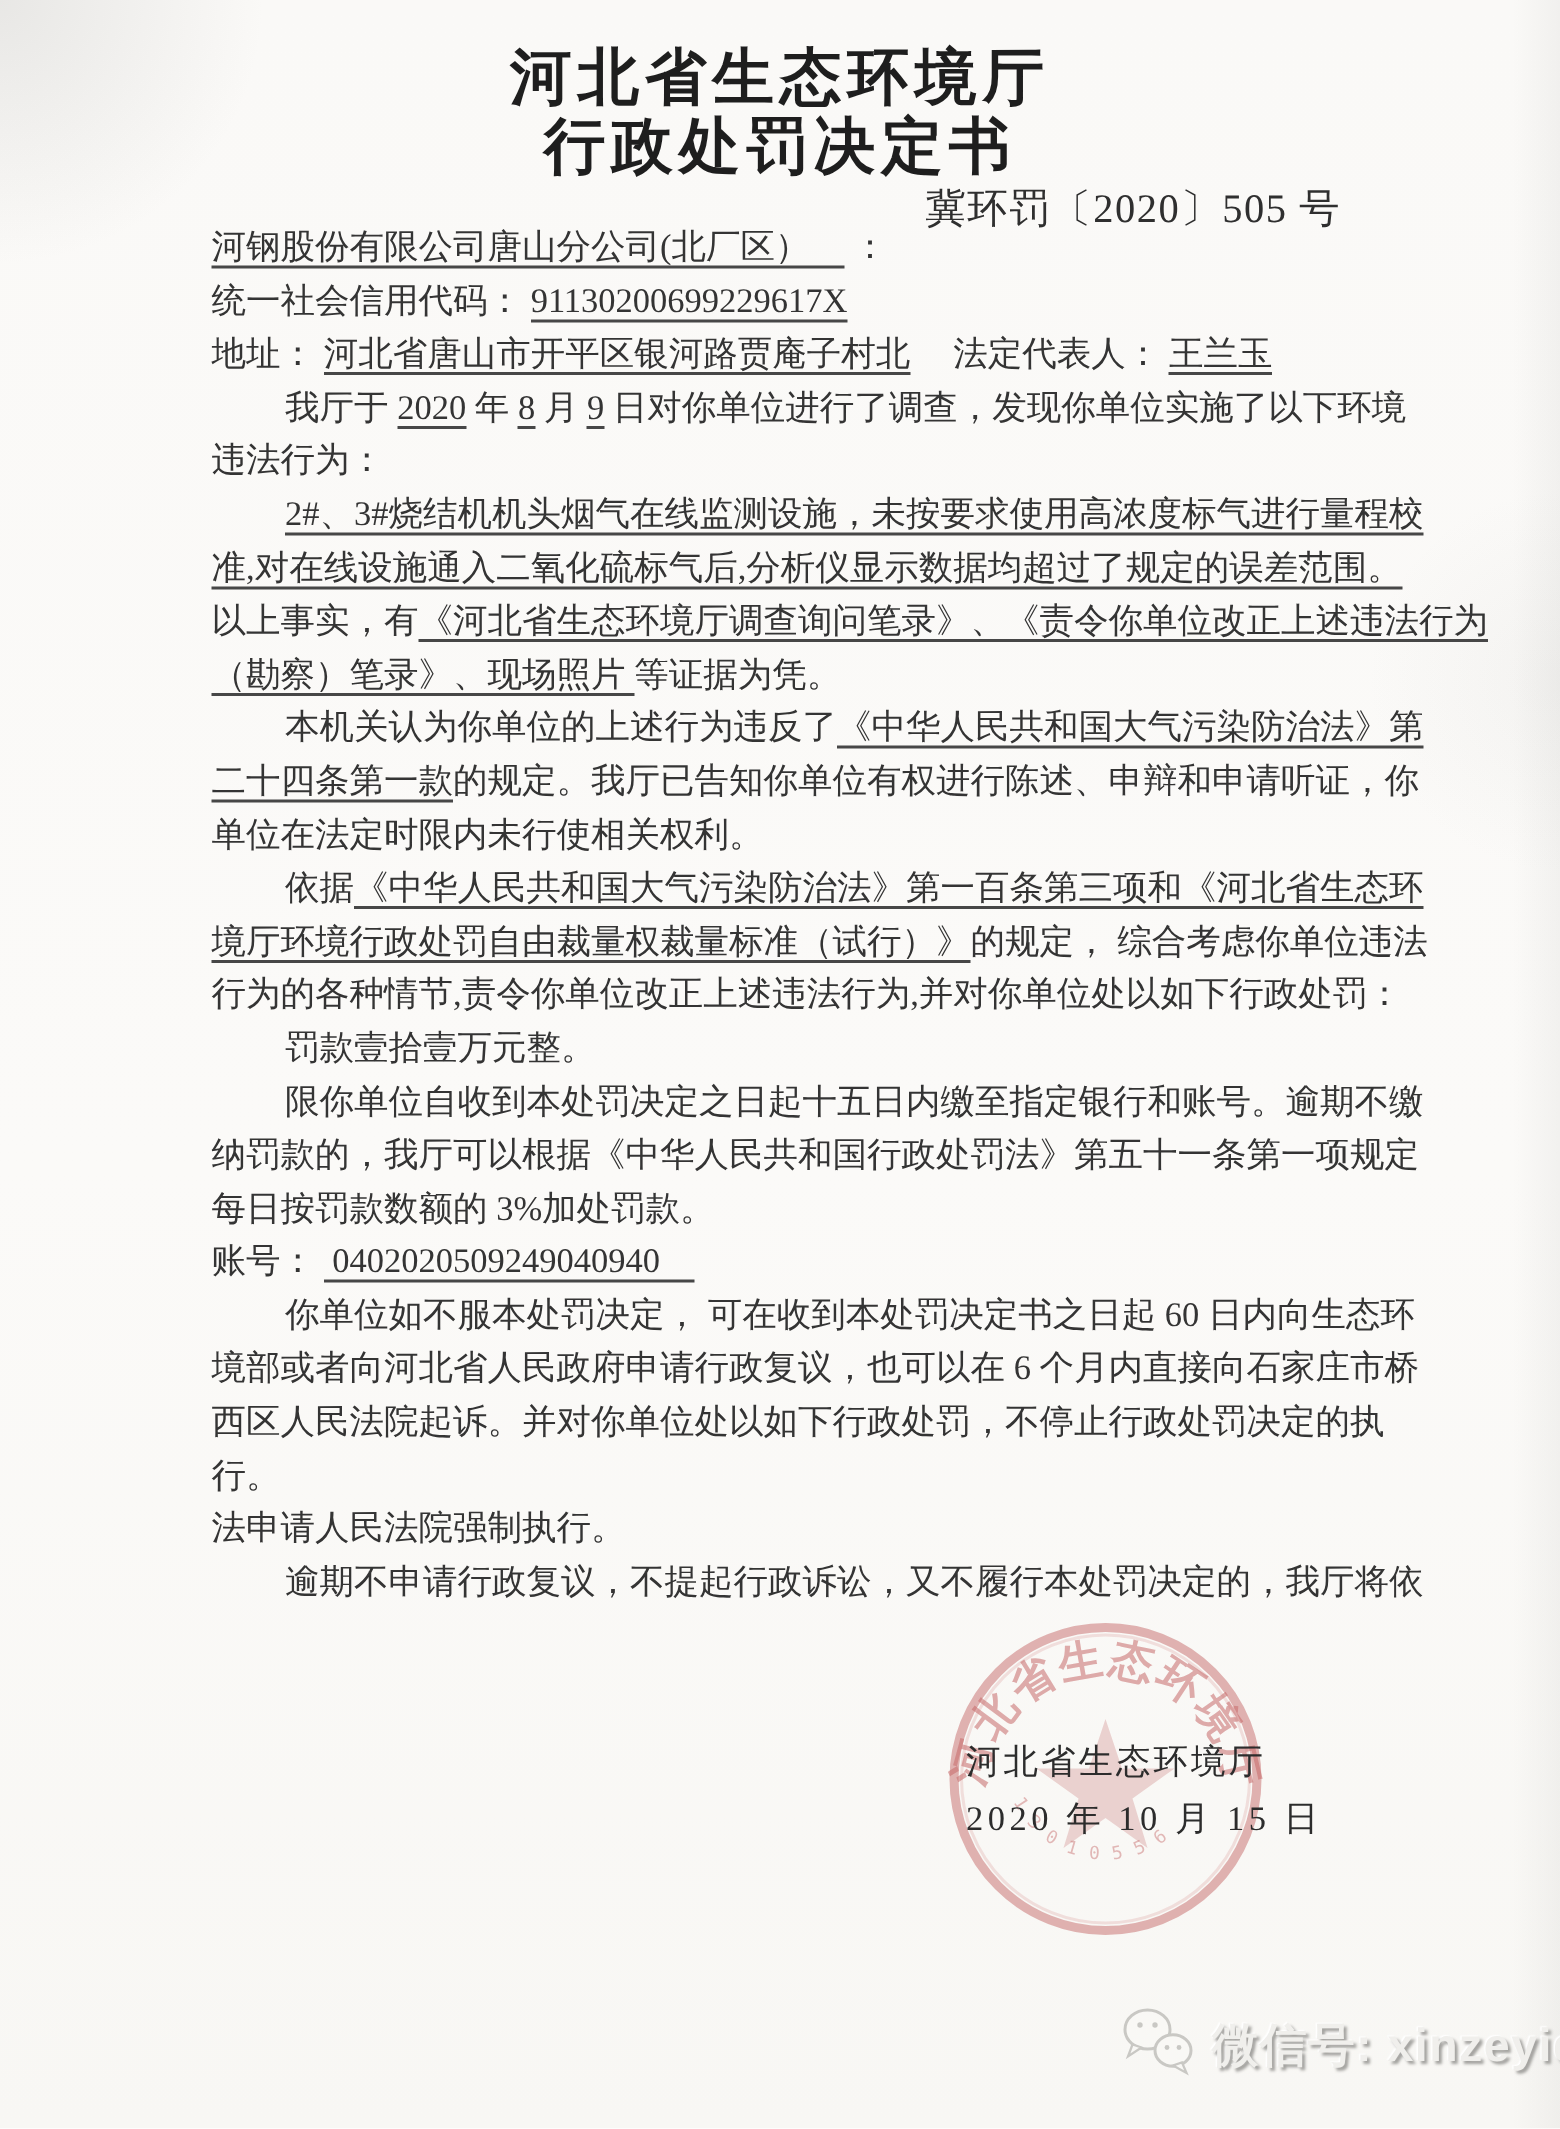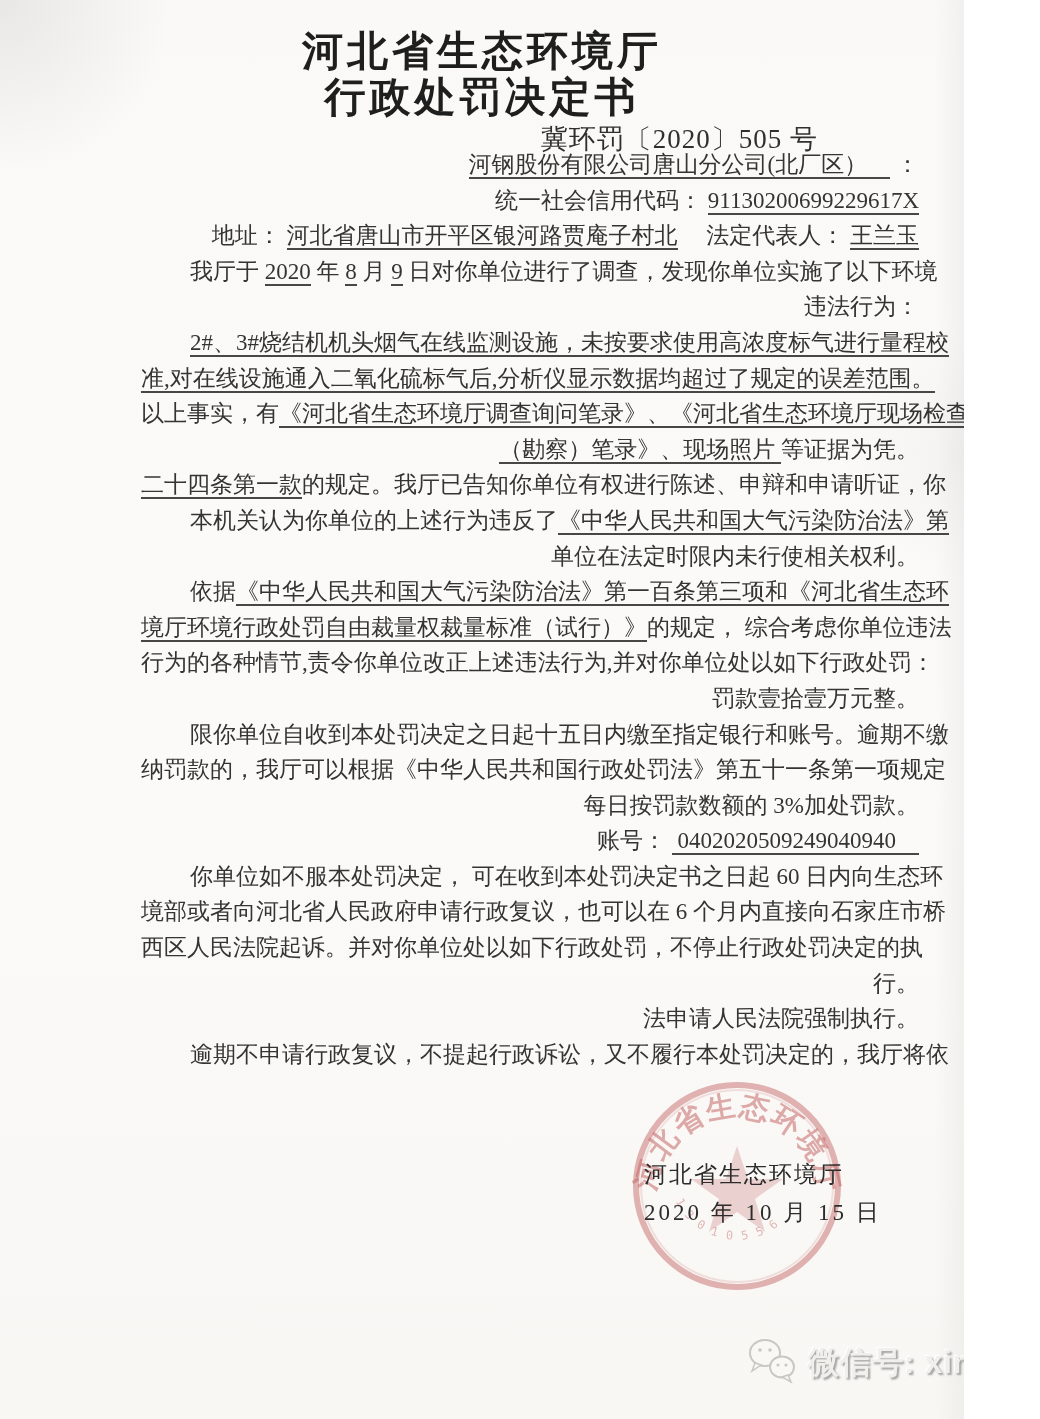--- a/index.html
+++ b/index.html
@@ -3,21 +3,21 @@
 <meta charset="utf-8">
 <style>
   * { margin: 0; padding: 0; box-sizing: border-box; }
   html,body { width: 1040px; }
   body {
     font-family: "Liberation Serif", "DejaVu Serif", serif;
     color: #353535;
   }
   .page {
     position: relative;
-    width: 964px;
+    width: 1040px;
     height: 1419px;
     overflow: hidden;
     background:
       radial-gradient(circle at 0% 0%, rgba(168,168,165,0.22), rgba(168,168,165,0) 10%),
       radial-gradient(circle at 100% 32%, rgba(180,180,178,0.10), rgba(180,180,178,0) 9%),
       linear-gradient(to left, rgba(185,185,182,0.14), rgba(185,185,182,0) 3%),
       linear-gradient(180deg, #faf9f7 0%, #fbfaf8 55%, #f8f7f4 100%);
   }
   .doc-title {
     position: absolute;
@@ -44,21 +44,20 @@
     top: 147px;
     left: 141px;
     width: 778px;
     font-size: 23px;
     color: #343434;
   }
   .doc-line {
     line-height: 35.6px;
     height: 35.6px;
     white-space: pre;
-    text-align: right;
   }
   .doc-line.indent { padding-left: 49px; }
   .doc-line .u {
     border-bottom: 2px solid #474747;
     padding-bottom: 0px;
   }
   .signature {
     position: absolute;
     left: 644px;
     top: 1156px;
@@ -109,24 +108,24 @@
   <div class="doc-number">冀环罚〔2020〕505 号</div>
 
   <div class="doc-body">
       <div class="doc-line"><span class="u">河钢股份有限公司唐山分公司(北厂区）　</span><span> ：</span></div>
       <div class="doc-line"><span>统一社会信用代码： </span><span class="u">91130200699229617X</span></div>
       <div class="doc-line"><span>地址： </span><span class="u">河北省唐山市开平区银河路贾庵子村北</span><span>　 法定代表人： </span><span class="u">王兰玉</span></div>
       <div class="doc-line indent"><span>我厅于 </span><span class="u">2020</span><span> 年 </span><span class="u">8</span><span> 月 </span><span class="u">9</span><span> 日对你单位进行了调查，发现你单位实施了以下环境</span></div>
       <div class="doc-line"><span>违法行为：</span></div>
       <div class="doc-line indent"><span class="u">2#、3#烧结机机头烟气在线监测设施，未按要求使用高浓度标气进行量程校</span></div>
       <div class="doc-line"><span class="u">准,对在线设施通入二氧化硫标气后,分析仪显示数据均超过了规定的误差范围。</span></div>
-      <div class="doc-line"><span>以上事实，有</span><span class="u">《河北省生态环境厅调查询问笔录》、《河北省生态环境厅现场检查</span></div>
+      <div class="doc-line"><span>以上事实，有</span><span class="u">《河北省生态环境厅调查询问笔录》、《责令你单位改正上述违法行为</span></div>
       <div class="doc-line"><span class="u">（勘察）笔录》、现场照片 </span><span>等证据为凭。</span></div>
+      <div class="doc-line indent"><span>本机关认为你单位的上述行为违反了</span><span class="u">《中华人民共和国大气污染防治法》第</span></div>
       <div class="doc-line"><span class="u">二十四条第一款</span><span>的规定。我厅已告知你单位有权进行陈述、申辩和申请听证，你</span></div>
-      <div class="doc-line indent"><span>本机关认为你单位的上述行为违反了</span><span class="u">《中华人民共和国大气污染防治法》第</span></div>
       <div class="doc-line"><span>单位在法定时限内未行使相关权利。</span></div>
       <div class="doc-line indent"><span>依据</span><span class="u">《中华人民共和国大气污染防治法》第一百条第三项和《河北省生态环</span></div>
       <div class="doc-line"><span class="u">境厅环境行政处罚自由裁量权裁量标准（试行）》</span><span>的规定， 综合考虑你单位违法</span></div>
       <div class="doc-line"><span>行为的各种情节,责令你单位改正上述违法行为,并对你单位处以如下行政处罚：</span></div>
       <div class="doc-line indent"><span>罚款壹拾壹万元整。</span></div>
       <div class="doc-line indent"><span>限你单位自收到本处罚决定之日起十五日内缴至指定银行和账号。逾期不缴</span></div>
       <div class="doc-line"><span>纳罚款的，我厅可以根据《中华人民共和国行政处罚法》第五十一条第一项规定</span></div>
       <div class="doc-line"><span>每日按罚款数额的 3%加处罚款。</span></div>
       <div class="doc-line"><span>账号： </span><span class="u"> 0402020509249040940　</span></div>
       <div class="doc-line indent"><span>你单位如不服本处罚决定， 可在收到本处罚决定书之日起 60 日内向生态环</span></div>

